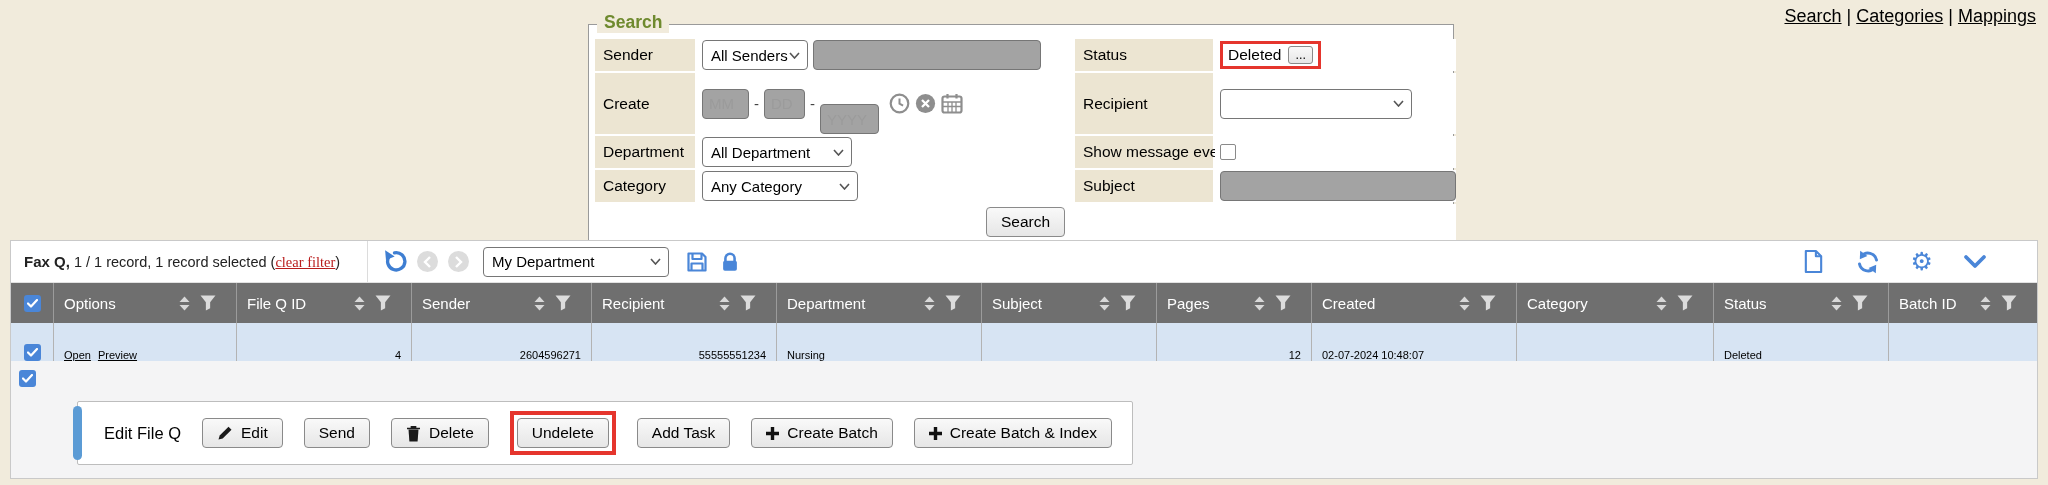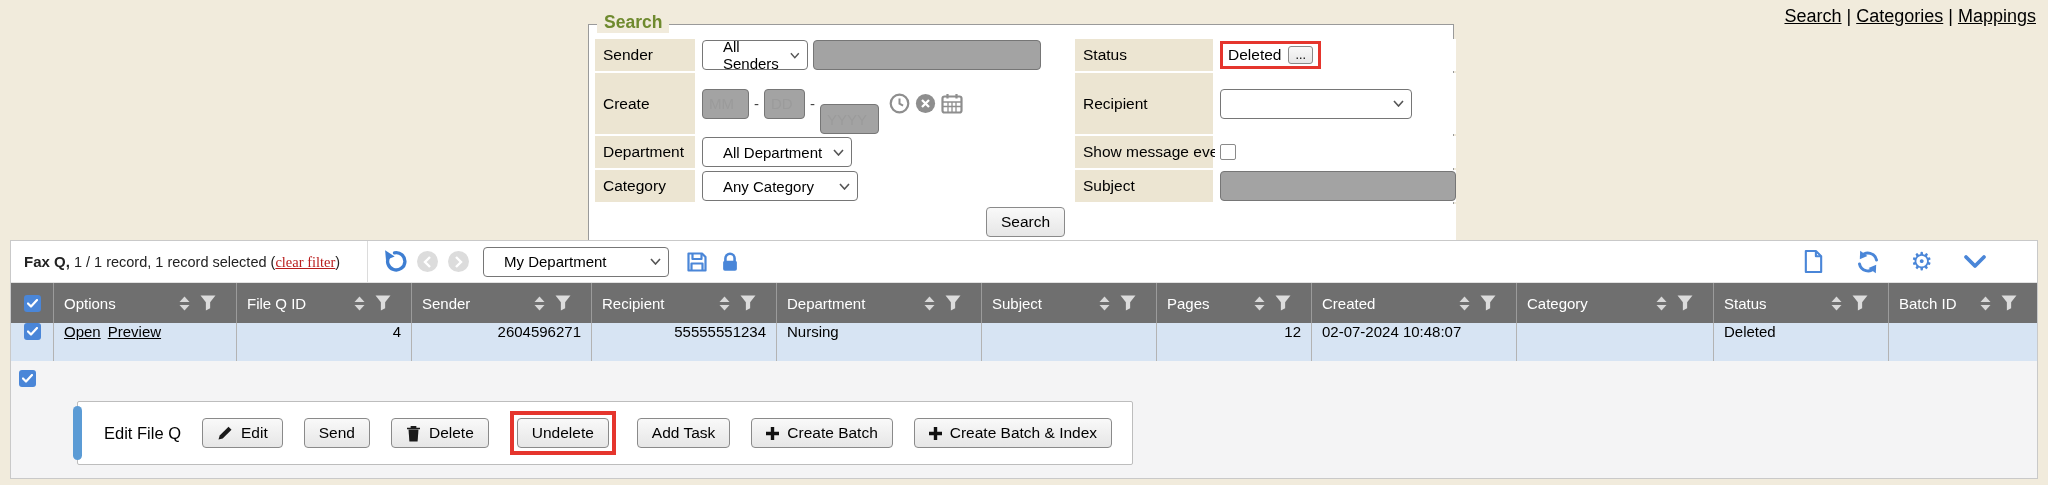--- a/index.html
+++ b/index.html
@@ -17,21 +17,21 @@
   .search-legend { position:absolute; top:-13px; left:8px; background:#f1ebdc; padding:0 7px;
                    font-weight:bold; font-size:17.5px; color:#6f8a2f; }
   .fgrid { display:grid; grid-template-columns:100px 376px 138px 1fr; gap:2px; }
   .fcell { min-height:32px; display:flex; align-items:center; }
   .flabel { background:#ece5d2; padding-left:8px; font-size:15.5px; white-space:nowrap; }
   .ffield { background:#fff; padding-left:5px; gap:5px; }
   .fsearchrow { grid-column:1/-1; background:#fff; justify-content:center; min-height:36px; }
 
   .sel { display:inline-flex; align-items:center; justify-content:space-between; height:30px;
          border:1px solid #767676; border-radius:4px; background:#fff; font-size:15px;
-         padding:0 7px 0 20px; cursor:pointer; }
+         padding:0 7px 0 8px; cursor:pointer; }
   .tinput { height:30px; border:1px solid #767676; border-radius:4px; font-size:15px;
             padding:0 6px; background:#a3a3a3; font-family:inherit; }
   input::placeholder { color:#9b9b9b; }
   .dash { color:#444; font-size:15px; }
   .gray-ic { display:inline-flex; align-items:center; }
 
   .btn { display:inline-flex; align-items:center; gap:8px; background:linear-gradient(#f9f9f9,#e6e6e6);
          border:1px solid #8a8a8a; border-radius:4px; font-size:15.5px; font-family:inherit;
          padding:5px 14px; cursor:pointer; color:#000; white-space:nowrap; }
   .btn-sm { padding:1px 6px; font-size:12.5px; border-radius:3px; }
@@ -56,21 +56,21 @@
   .gear-glyph { font-size:25px; color:#4a86d8; line-height:1; }
 
   
   .thead { display:flex; height:40px; background:#6f6f6f; align-items:stretch; }
   .hcell { display:flex; align-items:center; color:#fff; font-size:15px; padding:0 10px;
            border-left:1px solid #9b9b9b; cursor:pointer; }
   .hcell:first-child { border-left:none; justify-content:center; padding:0; }
   .hicons { margin-left:auto; display:flex; align-items:center; gap:9px; padding-right:10px; }
 
   .trow { display:flex; height:38px; background:#d7e4f3; }
-  .dcell { display:flex; align-items:flex-start; font-size:15px; padding:0 10px; border-left:1px solid #b3b3b3; }
+  .dcell { display:flex; align-items:flex-end; font-size:11px; padding:0 10px; border-left:1px solid #b3b3b3; }
   .dcell:first-child { border-left:none; justify-content:center; padding:0; }
   .dcell.num { justify-content:flex-end; }
   .dcell a { color:#000; text-decoration:underline; cursor:pointer; }
   .links { display:flex; gap:7px; }
 
   .w-check{width:42px;flex:none} .w-options{width:183px;flex:none} .w-fileqid{width:175px;flex:none}
   .w-sender{width:180px;flex:none} .w-recipient{width:185px;flex:none} .w-department{width:205px;flex:none}
   .w-subject{width:175px;flex:none} .w-pages{width:155px;flex:none} .w-created{width:205px;flex:none}
   .w-category{width:197px;flex:none} .w-status{width:175px;flex:none} .w-batch{flex:1}
 

